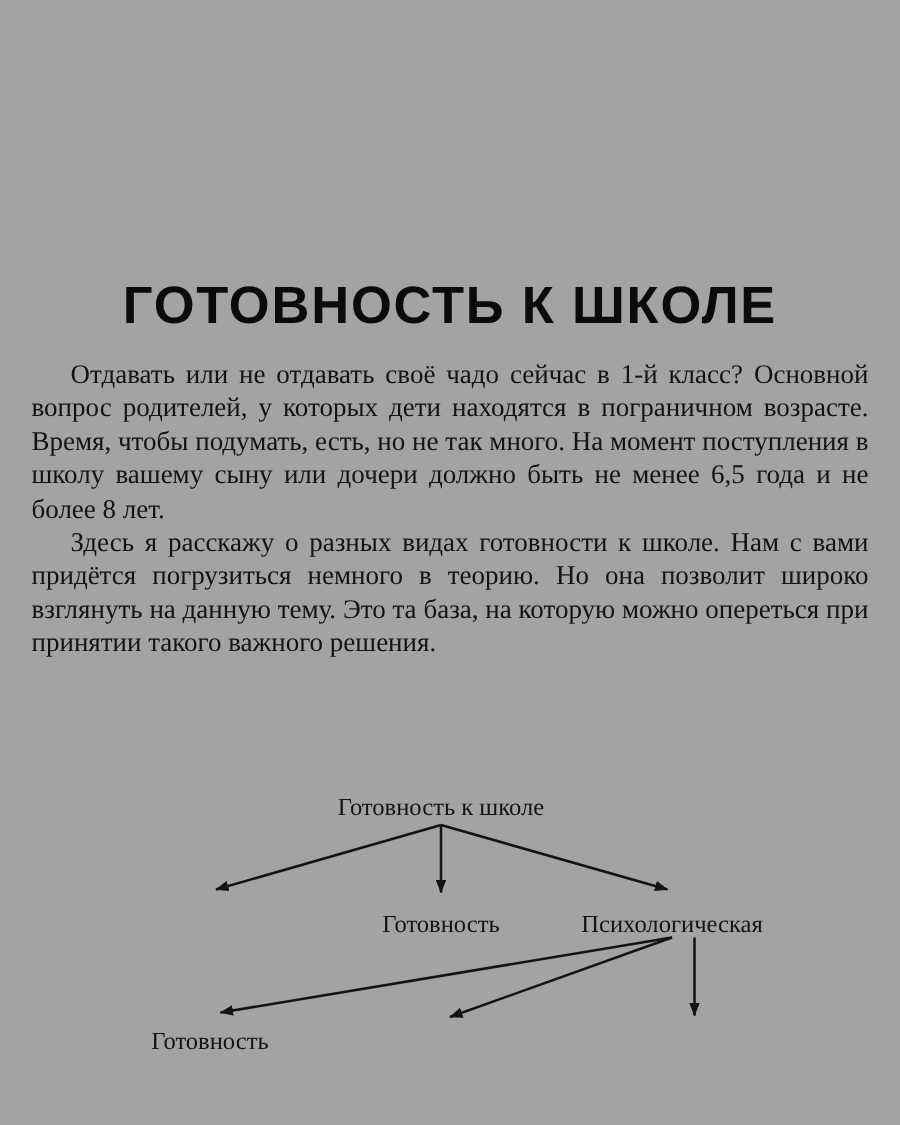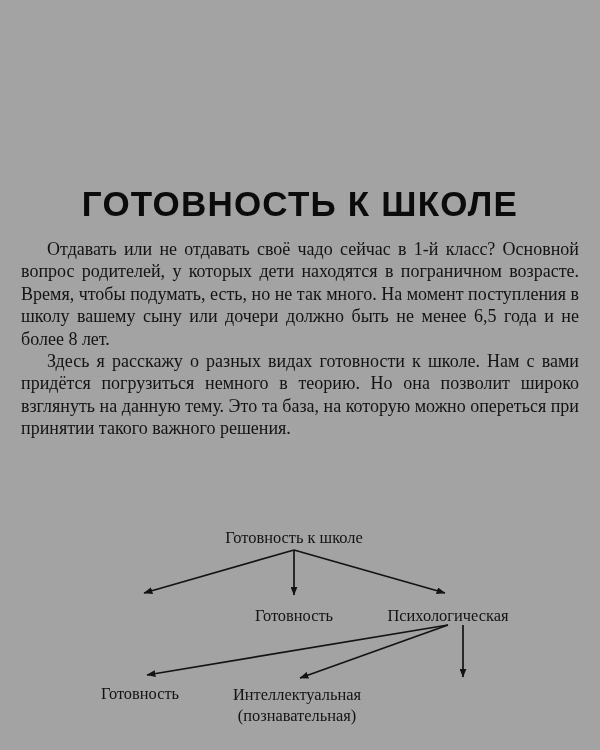--- a/index.html
+++ b/index.html
@@ -128,20 +128,16 @@
 
     <div class="node node-root">Готовность к школе</div>
 
 
     <div class="node node-physical">Готовность</div>
 
     <div class="node node-psych">Психологическая</div>
 
     <div class="node node-personal">Готовность</div>
 
-    <div class="node node-intel multiline">
-      <div>Интеллектуальная</div>
-      <div>(познавательная)</div>
-    </div>
 
 
   </div>
 </div>
 
 </body></html>

